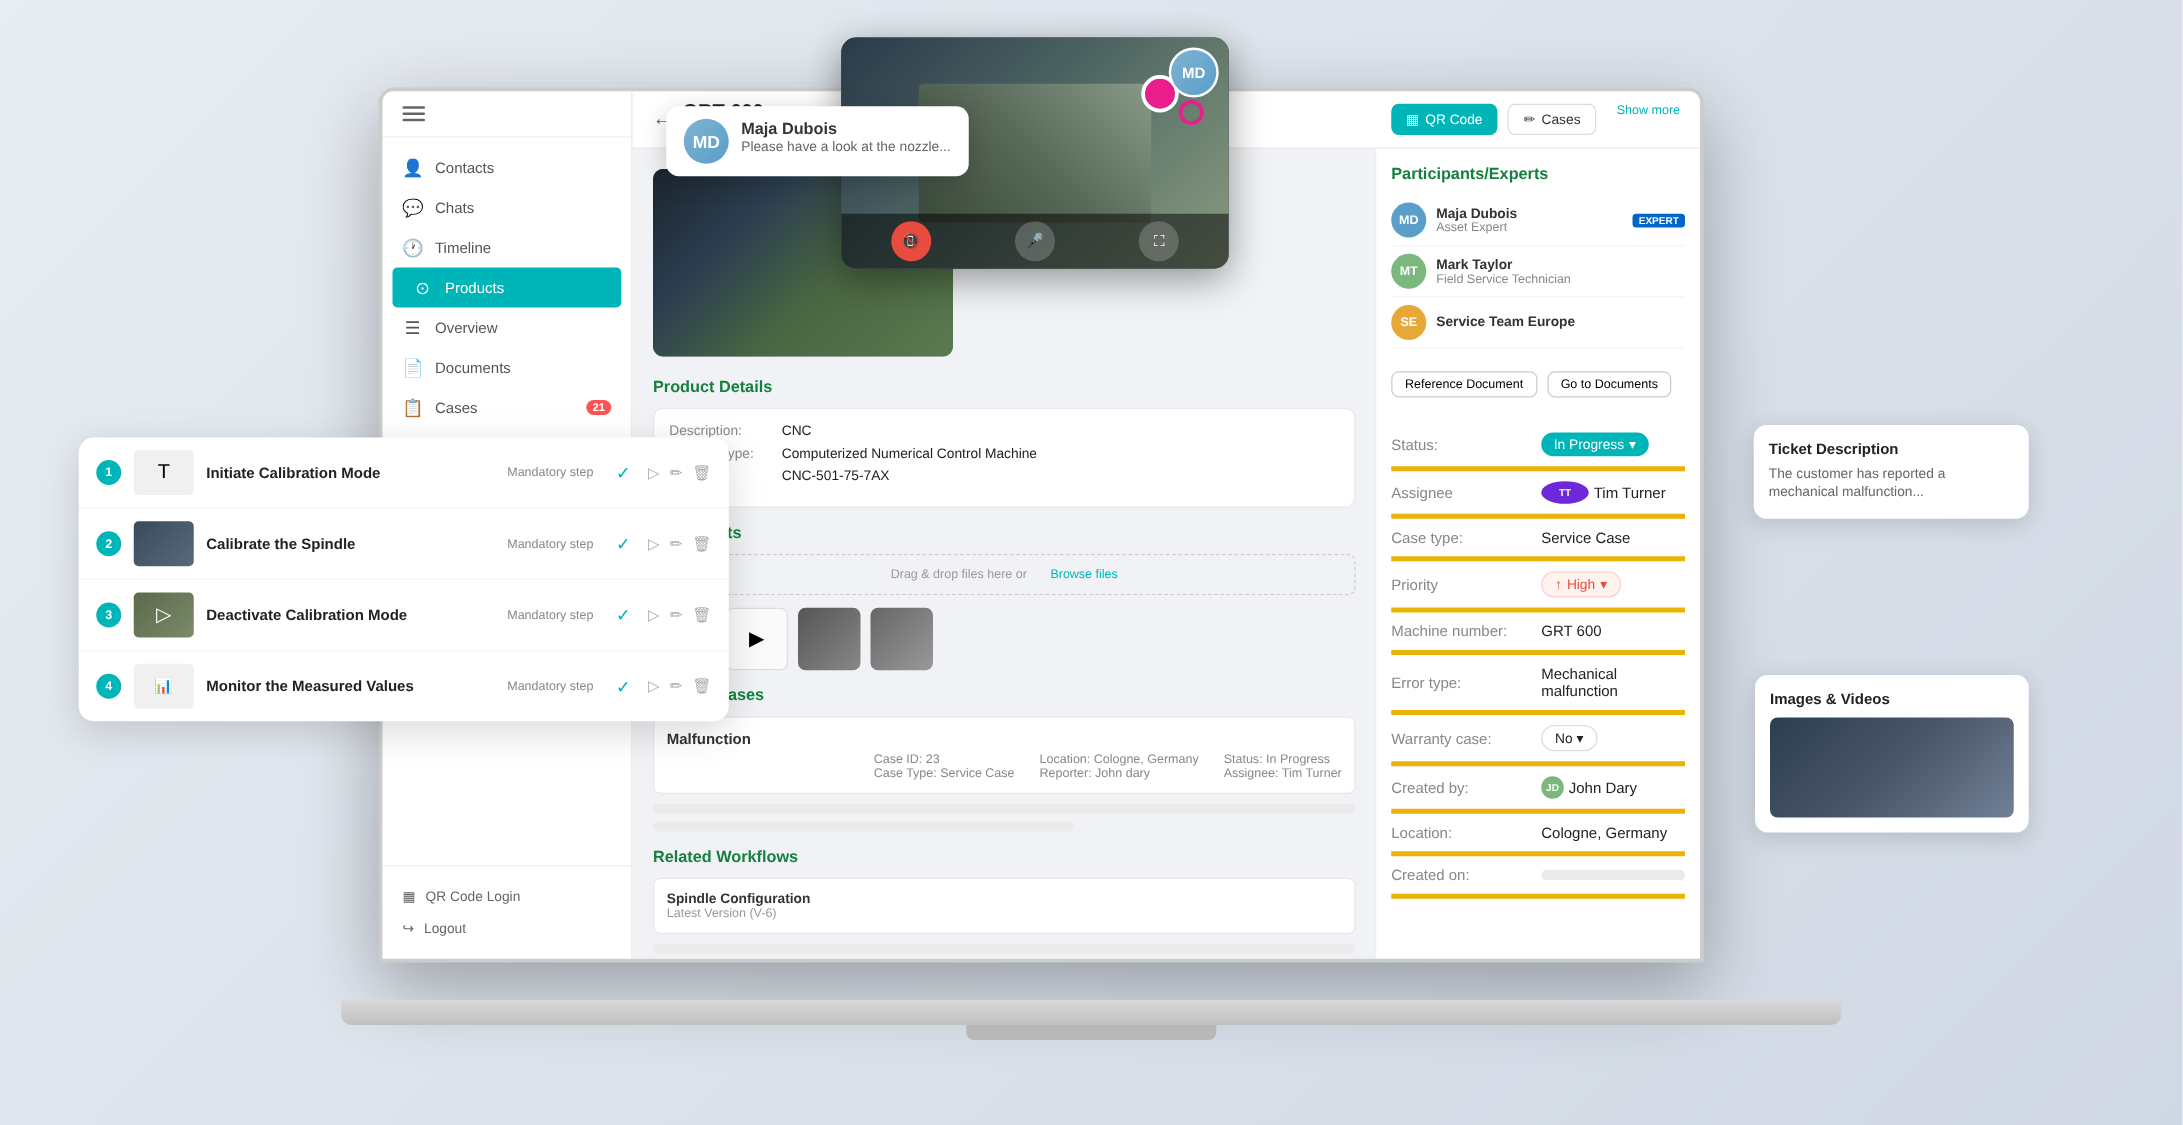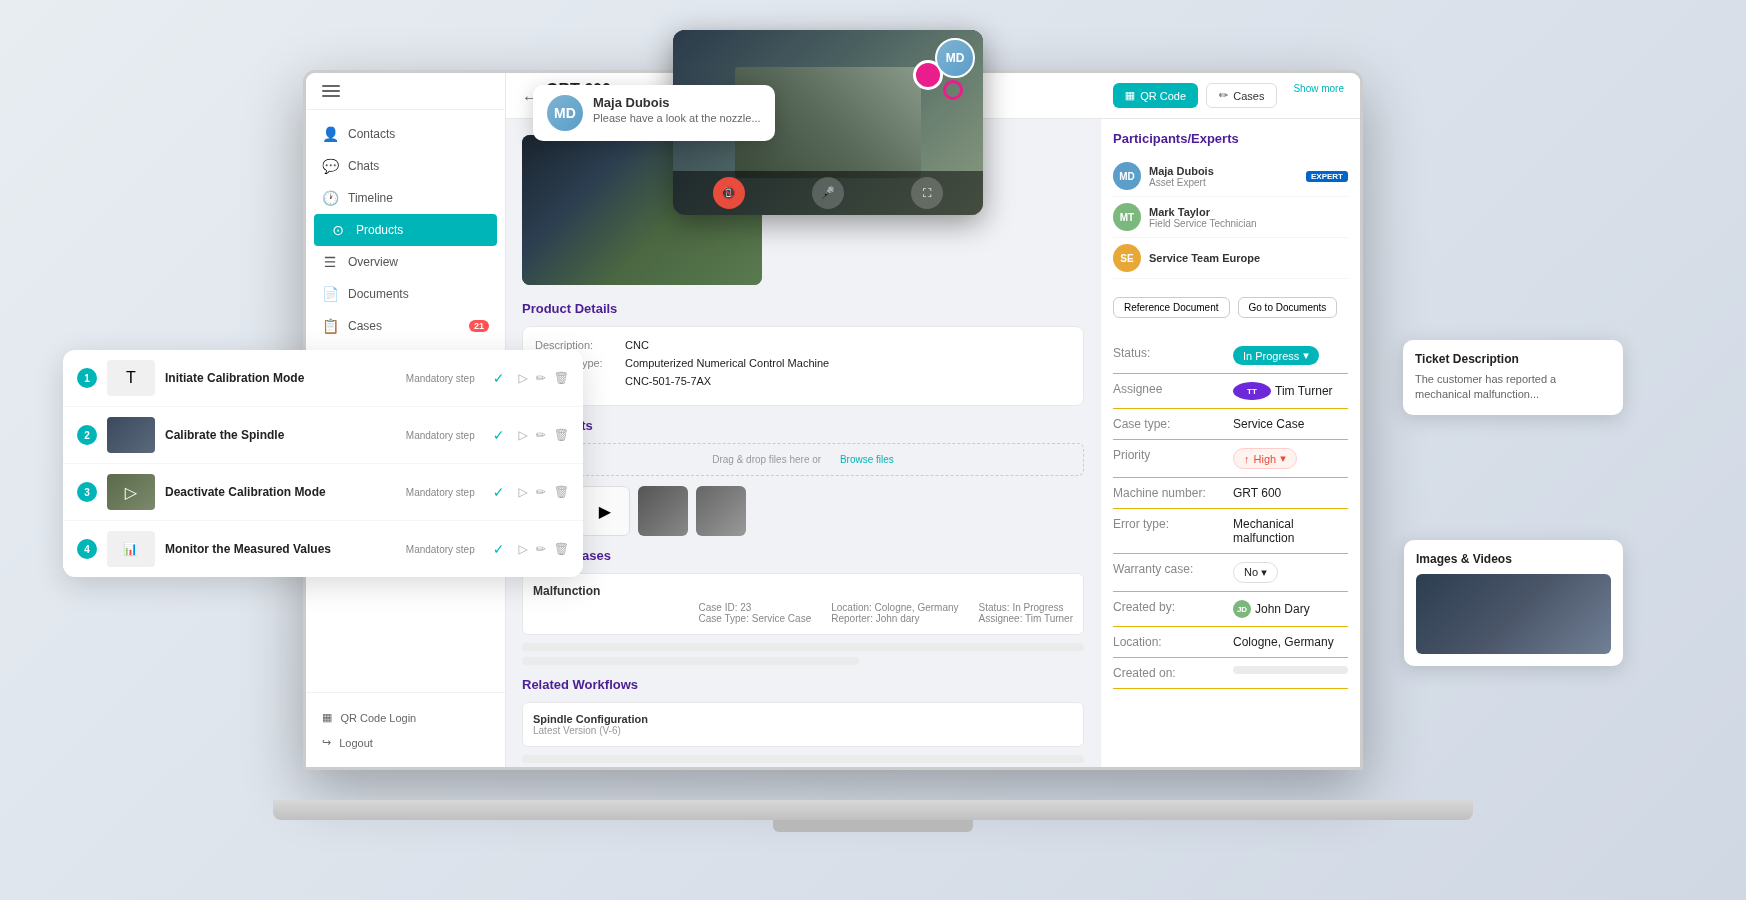--- a/index.html
+++ b/index.html
@@ -272,21 +272,21 @@
       width: 100%;
       height: 100%;
       background: linear-gradient(135deg, #1a252f 0%, #2c3e50 30%, #4a6741 60%, #5a7a50 100%);
       position: relative;
     }
 
     
     .section-title {
       font-size: 13px;
       font-weight: 700;
-      color: #4c1d95;
+      color: #15803d;
       margin-bottom: 10px;
     }
     .detail-card {
       background: white;
       border: 1px solid #e8e8e8;
       border-radius: 8px;
       padding: 12px;
       margin-bottom: 12px;
     }
     .detail-row {
@@ -405,23 +405,23 @@
       border: 1px solid #e8e8e8;
       border-radius: 6px;
       padding: 10px;
       font-size: 11px;
       margin-bottom: 8px;
     }
     .workflow-title { font-weight: 700; color: #333; }
     .workflow-version { font-size: 10px; color: #999; }
     .case-field-row {
       display: flex;
-      align-items: flex-start;
+      align-items: center;
       padding: 8px 0;
-      border-bottom: 1px solid #eab308;
+      border-bottom: 4px solid #eab308;
       font-size: 12px;
     }
     .case-field-label { color: #888; width: 120px; flex-shrink: 0; }
     .case-field-value { color: #222; font-weight: 500; display: flex; align-items: center; gap: 4px; }
     .status-badge {
       background: #00b5b8;
       color: white;
       border-radius: 12px;
       padding: 3px 10px;
       font-size: 11px;

